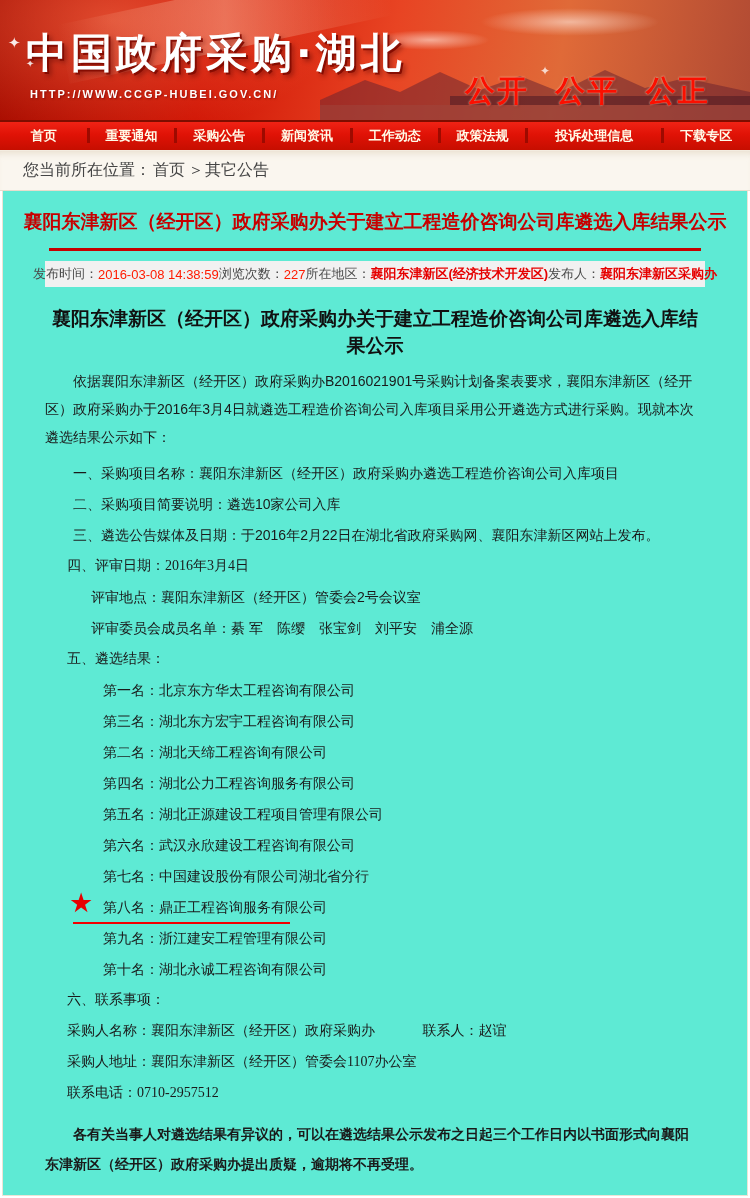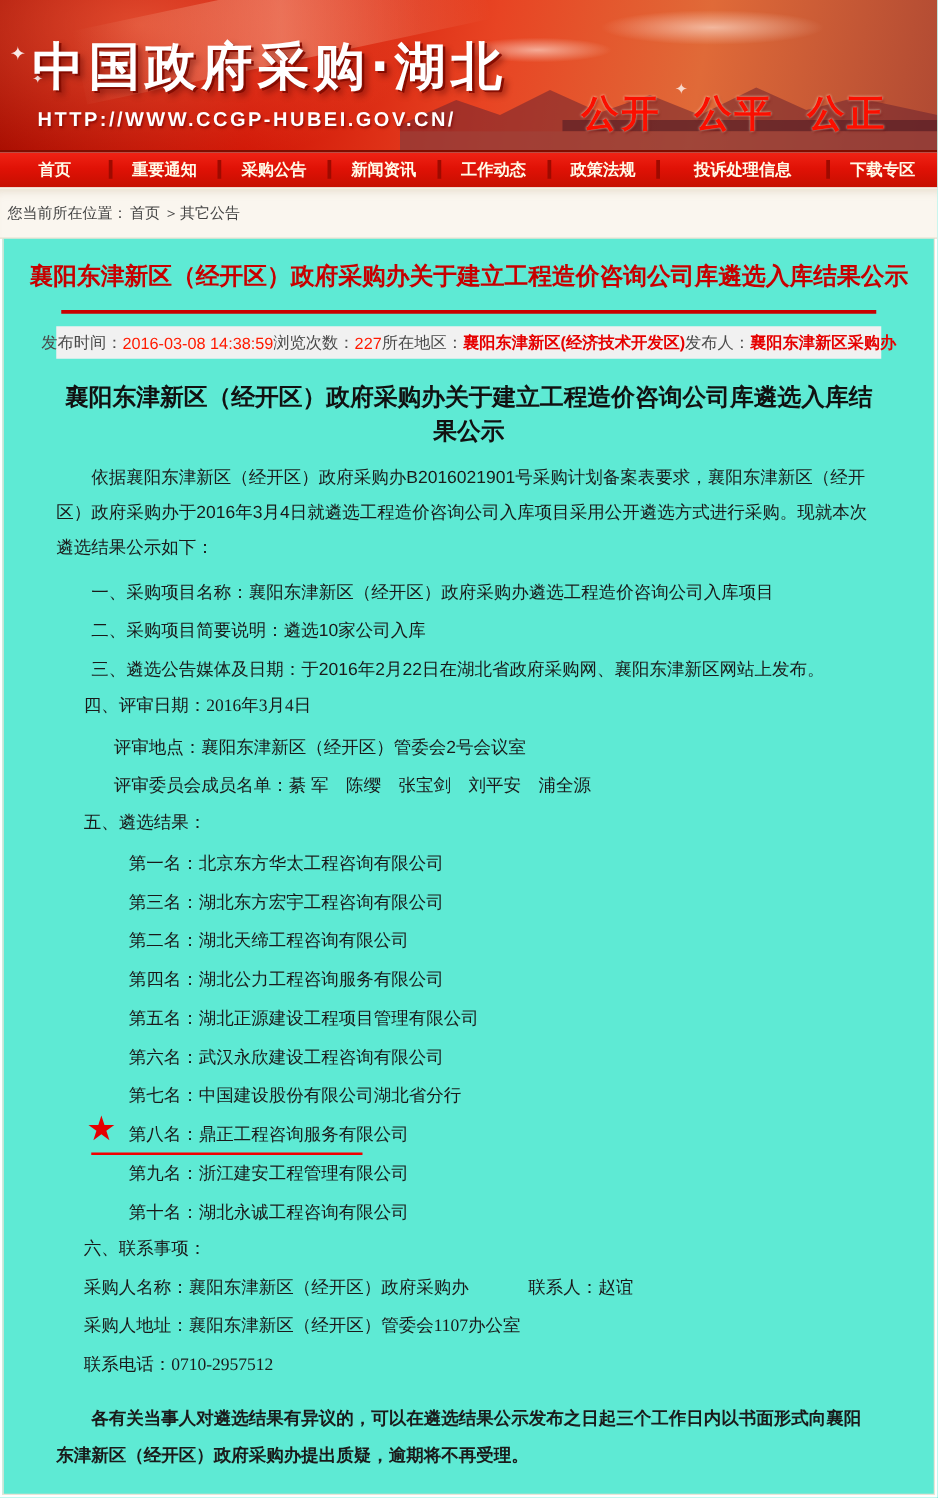--- a/index.html
+++ b/index.html
@@ -18,40 +18,40 @@
     background:radial-gradient(ellipse at center, rgba(255,235,225,.6), rgba(255,235,225,0) 70%); }
   .cloud.c1 { right:90px; top:8px; width:180px; height:28px; }
   .cloud.c2 { right:260px; top:30px; width:120px; height:20px; }
   .sparkle { position:absolute; color:rgba(255,255,255,.9); }
   .sp1 { left:8px; top:34px; font-size:15px; }
   .sp2 { left:26px; top:58px; font-size:10px; }
   .sp3 { left:540px; top:64px; font-size:12px; color:rgba(255,255,255,.75); }
   .banner-title { position:absolute; left:26px; top:26px; font-size:41px; font-weight:bold; color:#fff;
     letter-spacing:4px; text-shadow:2px 2px 0 rgba(130,10,0,.9), 4px 4px 5px rgba(70,0,0,.45);
     font-family:"DejaVu Sans",sans-serif; white-space:nowrap; }
-  .banner-url { position:absolute; left:30px; top:88px; font-size:16px; font-weight:bold; color:#fff;
+  .banner-url { position:absolute; left:30px; top:88px; font-size:11px; font-weight:bold; color:#fff;
     letter-spacing:2px; text-shadow:1px 1px 2px rgba(120,0,0,.7); }
   .banner-slogan { position:absolute; left:465px; top:46px; font-size:30px; font-weight:bold; color:#fb0f00;
     letter-spacing:2px; word-spacing:16px; white-space:nowrap;
     text-shadow:0 0 2px rgba(255,240,210,.9), 1px 1px 2px rgba(110,0,0,.5);margin-top:25px; }
   .banner-art { position:absolute; right:0; bottom:0; }
 
   
   .navbar { height:30px; border-top:2px solid #7e0d00; display:flex;
     background:linear-gradient(#f02315 0%, #e01206 45%, #c60e00 100%); }
   .nav-item { flex:1; position:relative; display:flex; align-items:center; justify-content:center;
     color:#fffbe8; font-size:13px; font-weight:bold; cursor:pointer; white-space:nowrap; }
   .nav-item.wide { flex:1.55; }
   .nav-item:not(:first-child)::before { content:""; position:absolute; left:-1px; top:6px;
     width:3px; height:15px; background:#9e0a00; }
 
   
   .breadcrumb-bar { height:41px; background:#faf6ef; border-top:1px solid #f3ece0;
-    border-bottom:1px solid #e7ddcd; display:flex; align-items:center; padding-left:6px;
-    font-size:12px; color:#444; box-shadow:inset 0 7px 7px -5px rgba(205,185,155,.4); }
+    border-bottom:1px solid #e7ddcd; display:flex; align-items:center; padding-left:23px;
+    font-size:16px; color:#444; box-shadow:inset 0 7px 7px -5px rgba(205,185,155,.4); }
   .breadcrumb-home { cursor:pointer; margin:0 3px 0 2px; }
   .breadcrumb-sep { margin-right:1px; }
 
   
   .content { margin:0 2px; height:1005px; overflow:hidden; background:#5eead4;
     border:1px solid #ece4d6; border-top:none; padding-top:18px; }
 
   .page-title { color:#c70000; text-align:center; font-size:19px; font-weight:bold;
     line-height:26px; padding:0 8px; white-space:nowrap; }
   .red-rule { width:652px; height:3px; background:#c70000; margin:13px auto 10px; }

